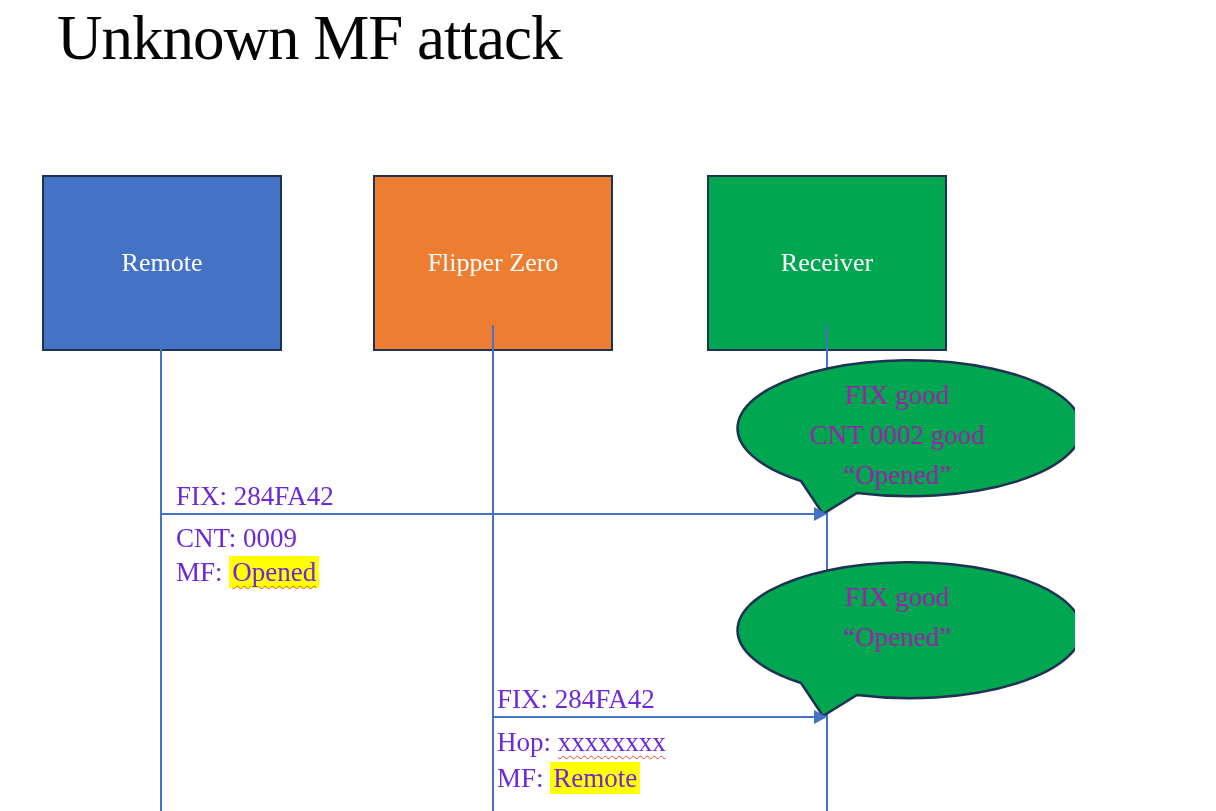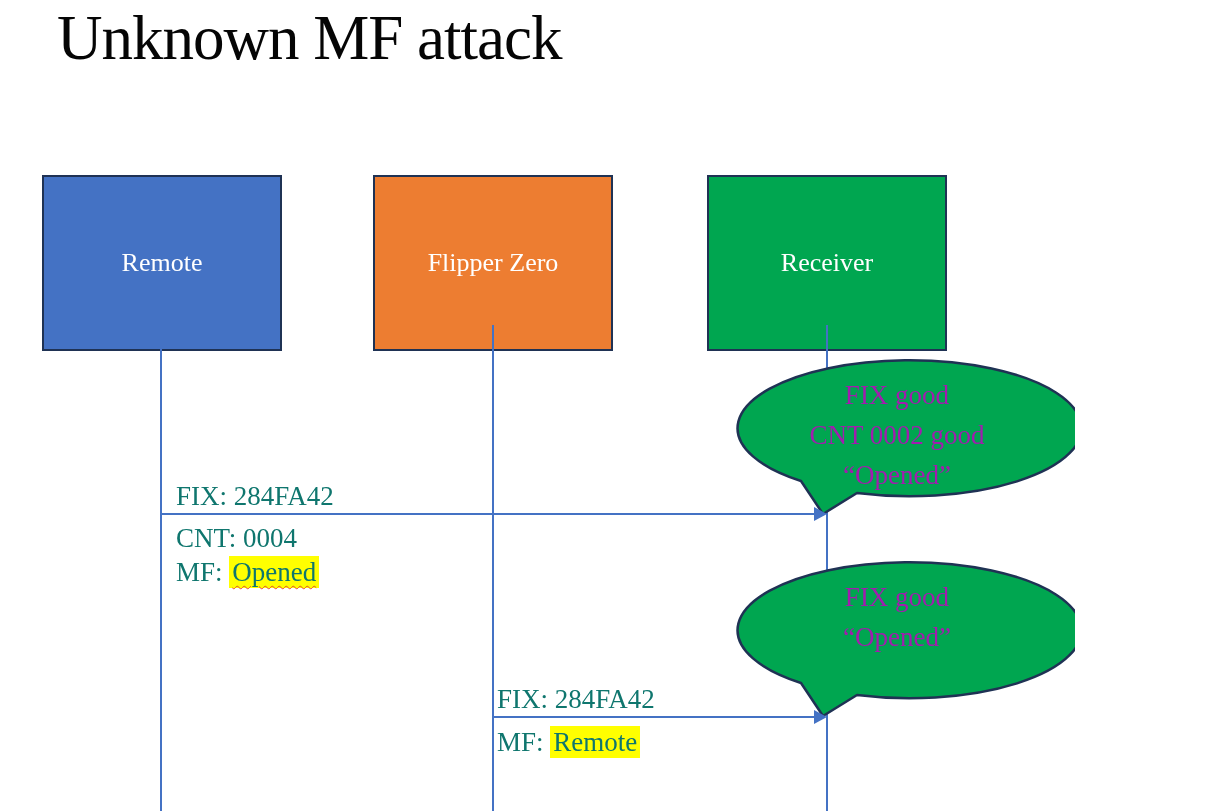--- a/index.html
+++ b/index.html
@@ -32,21 +32,21 @@
   #msg2-line{left:493px;top:716px;width:322px;}
   .arrowhead{
     position:absolute;width:0;height:0;z-index:3;
     border-top:7px solid transparent;border-bottom:7px solid transparent;
     border-left:13px solid var(--line_blue);
   }
   #msg1-arrowhead{left:814px;top:507px;}
   #msg2-arrowhead{left:814px;top:710px;}
   
   .msg-label{
-    position:absolute;font-size:27px;line-height:34px;white-space:nowrap;z-index:4;color:#0f766e;
+    position:absolute;font-size:27px;line-height:34px;white-space:nowrap;z-index:4;color:#6d28d9;
   }
   #msg1-label-above{left:176px;top:479px;}
   #msg1-label-below{left:176px;top:521px;}
   #msg2-label-above{left:497px;top:681px;line-height:36px;}
   #msg2-label-below{left:497px;top:724px;line-height:36px;}
   .hl{background:var(--highlight);padding:1px 3px;}
   .sq{
     text-decoration:underline;text-decoration-style:wavy;
     text-decoration-color:var(--squiggle_red);text-decoration-thickness:1px;
     text-underline-offset:4px;
@@ -102,26 +102,27 @@
       <div>“Opened”</div>
     </div>
   </div>
 
   <div class="msg-line" id="msg1-line"></div>
   <div class="arrowhead" id="msg1-arrowhead"></div>
   <div class="msg-label" id="msg1-label-above">
     <span>FIX: 284FA42</span>
   </div>
   <div class="msg-label" id="msg1-label-below">
-    <div>CNT: 0004</div>
+    <div>CNT: 0009</div>
     <div><span>MF: </span><span class="hl sq">Opened</span></div>
   </div>
 
   <div class="msg-line" id="msg2-line"></div>
   <div class="arrowhead" id="msg2-arrowhead"></div>
   <div class="msg-label" id="msg2-label-above">
     <span>FIX: 284FA42</span>
   </div>
   <div class="msg-label" id="msg2-label-below">
+    <div><span>Hop: </span><span class="sq">xxxxxxxx</span></div>
     <div><span>MF: </span><span class="hl">Remote</span></div>
   </div>
 
 </div>
 
 </body></html>

